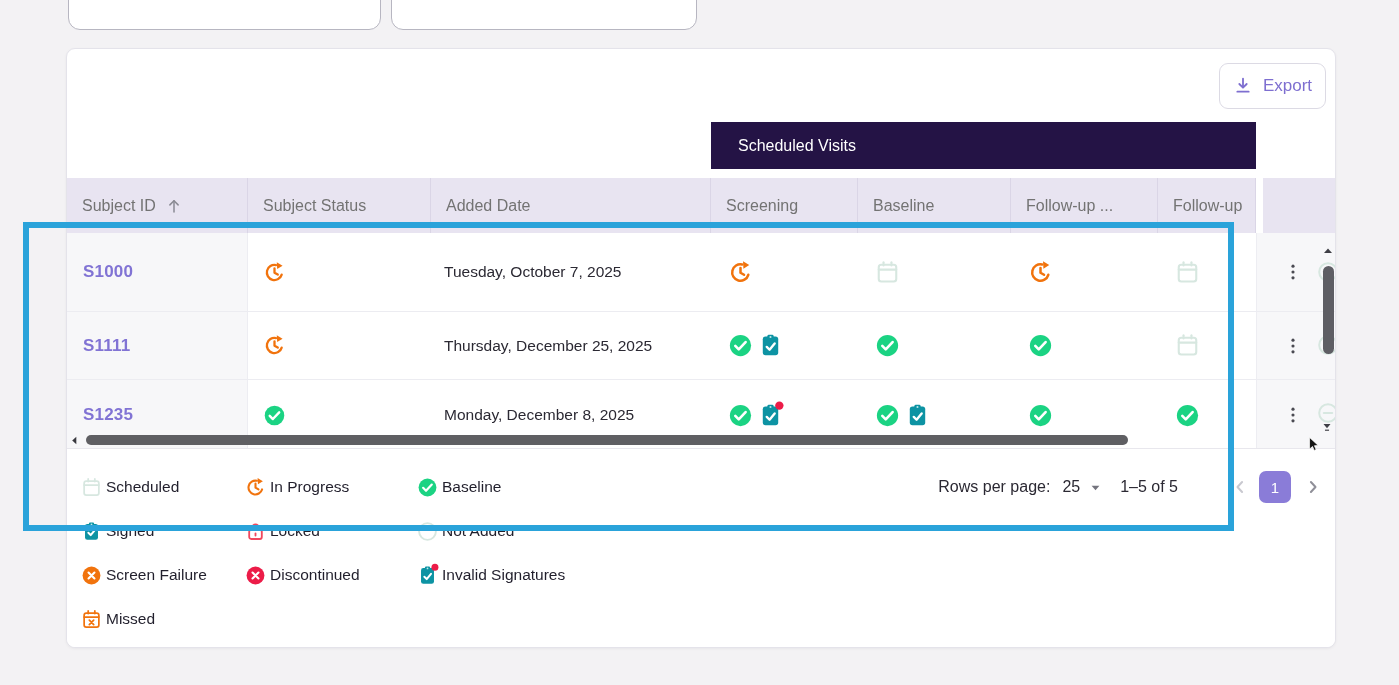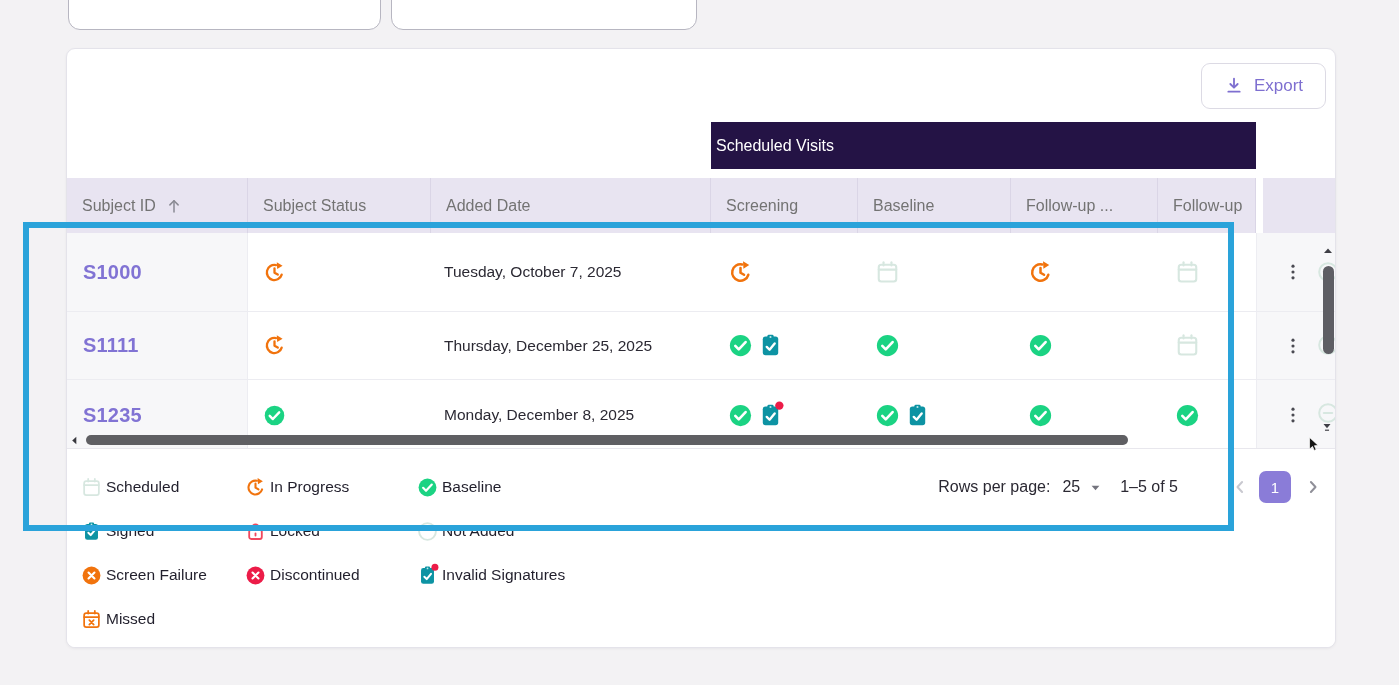--- a/index.html
+++ b/index.html
@@ -10,40 +10,40 @@
   .filter-box{position:absolute;top:-26px;height:56px;background:#fff;
     border:1.5px solid #b7b6c1;border-radius:12px;box-sizing:border-box;}
   .f1{left:68px;width:313px}
   .f2{left:391px;width:306px}
 
   
   .card{position:absolute;left:66px;top:48px;width:1270px;height:600px;background:#fff;
     border:1px solid #e4e3ea;border-radius:9px;box-sizing:border-box;overflow:hidden;
     box-shadow:0 1px 3px rgba(20,20,40,.05);}
 
-  .export-btn{position:absolute;top:14px;right:9px;width:125px;height:46px;display:flex;
+  .export-btn{position:absolute;top:14px;right:9px;width:107px;height:46px;display:flex;
     align-items:center;justify-content:center;gap:10px;background:#fff;border:1px solid #dcdae4;
     border-radius:9px;color:#7e6fd0;font-size:17px;font-family:inherit;cursor:pointer;text-align:right;}
 
   .banner{position:absolute;left:644px;top:73px;width:545px;height:47px;background:#241345;
-    color:#fff;font-size:16px;display:flex;align-items:center;padding-left:5px;box-sizing:border-box;}
+    color:#fff;font-size:16px;display:flex;align-items:center;padding-left:27px;box-sizing:border-box;}
 
   .thead{position:absolute;left:0;top:129px;width:1270px;height:55px;background:#e8e4f1;display:flex;}
   .th{flex:none;display:flex;align-items:center;gap:9px;padding-left:15px;box-sizing:border-box;
     font-size:16px;color:#737373;border-right:1px solid rgba(40,30,80,.07);
     overflow:hidden;white-space:nowrap;}
   .th-pin{border-right:none;}
   .head-gap{position:absolute;left:1189px;top:129px;width:7px;height:55px;background:#fff;z-index:3;}
 
   .tbody{position:absolute;left:0;top:184px;width:1270px;}
   .tr{display:flex;background:#fff;border-bottom:1px solid #ececf1;}
   .tr:last-child{border-bottom:none;}
   .td{flex:none;display:flex;align-items:center;padding-left:15px;box-sizing:border-box;overflow:hidden;}
   .c-id{background:#f7f7f9;border-right:1px solid #ededf2;padding-left:16px;}
-  .sub-id{color:#8173d4;font-weight:700;font-size:20px;letter-spacing:.2px;cursor:pointer;}
+  .sub-id{color:#8173d4;font-weight:700;font-size:17px;letter-spacing:.2px;cursor:pointer;}
   .c-date{font-size:15.5px;color:#2b2933;padding-left:13px;}
   .c-visit{padding-left:17px;}
   .c-visit .ic{margin-right:5px;}
   .c-pin{background:#f7f7f9;border-left:1px solid #ededf2;padding-left:24px;}
   .kebab{background:none;border:none;padding:2px;cursor:pointer;display:flex;}
   .ic{display:inline-flex;}
 
   .behind-circle{position:absolute;left:1250px;z-index:1;}
 
   .hscroll{position:absolute;left:2px;top:384px;width:1186px;height:14px;display:flex;

